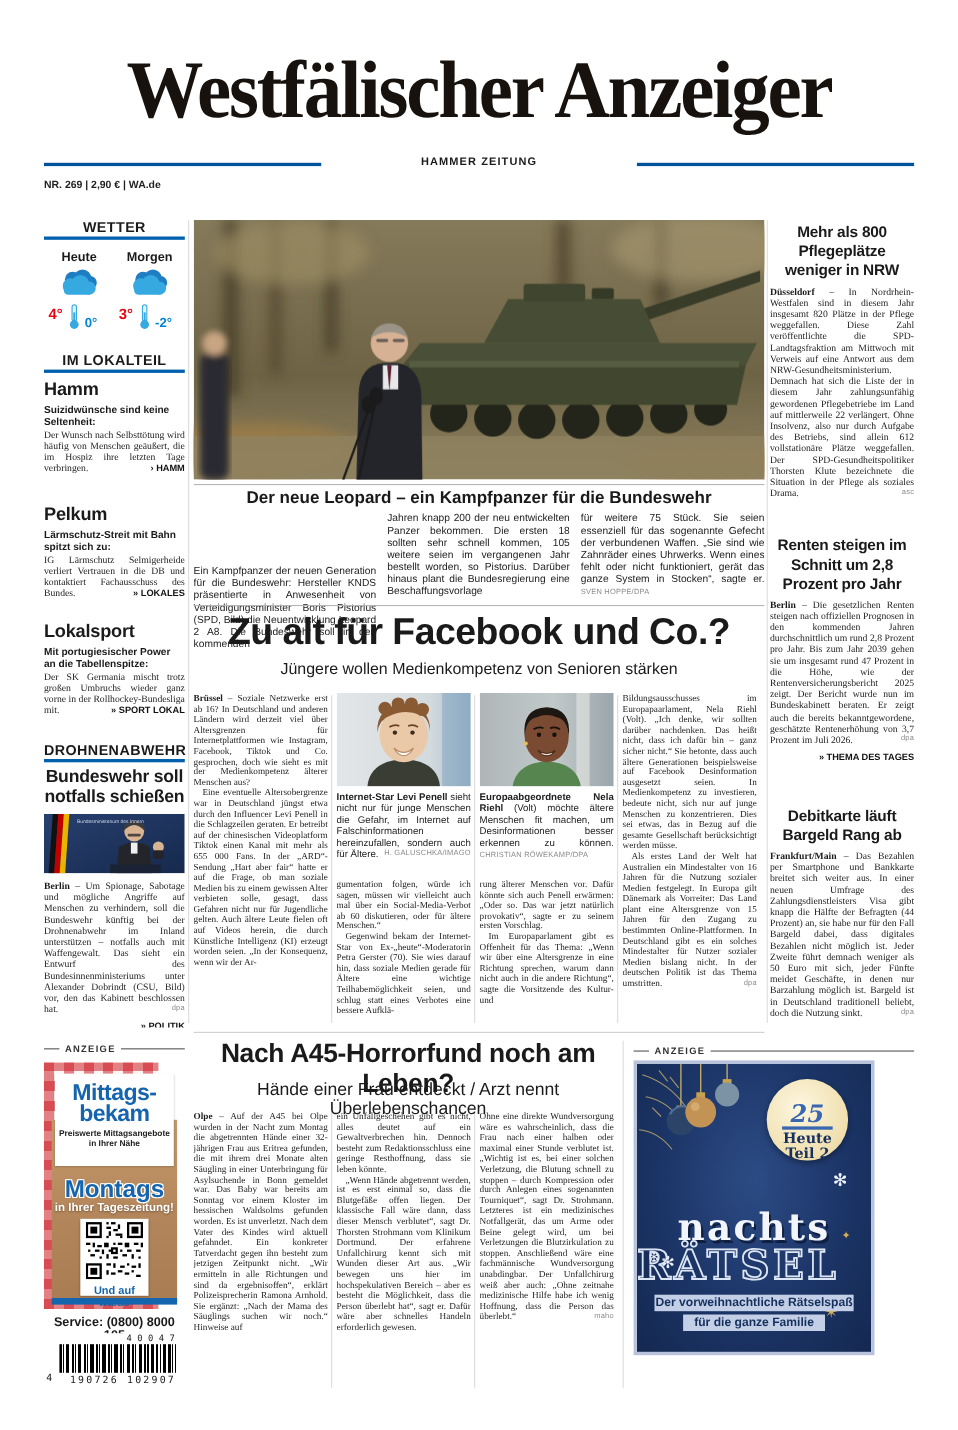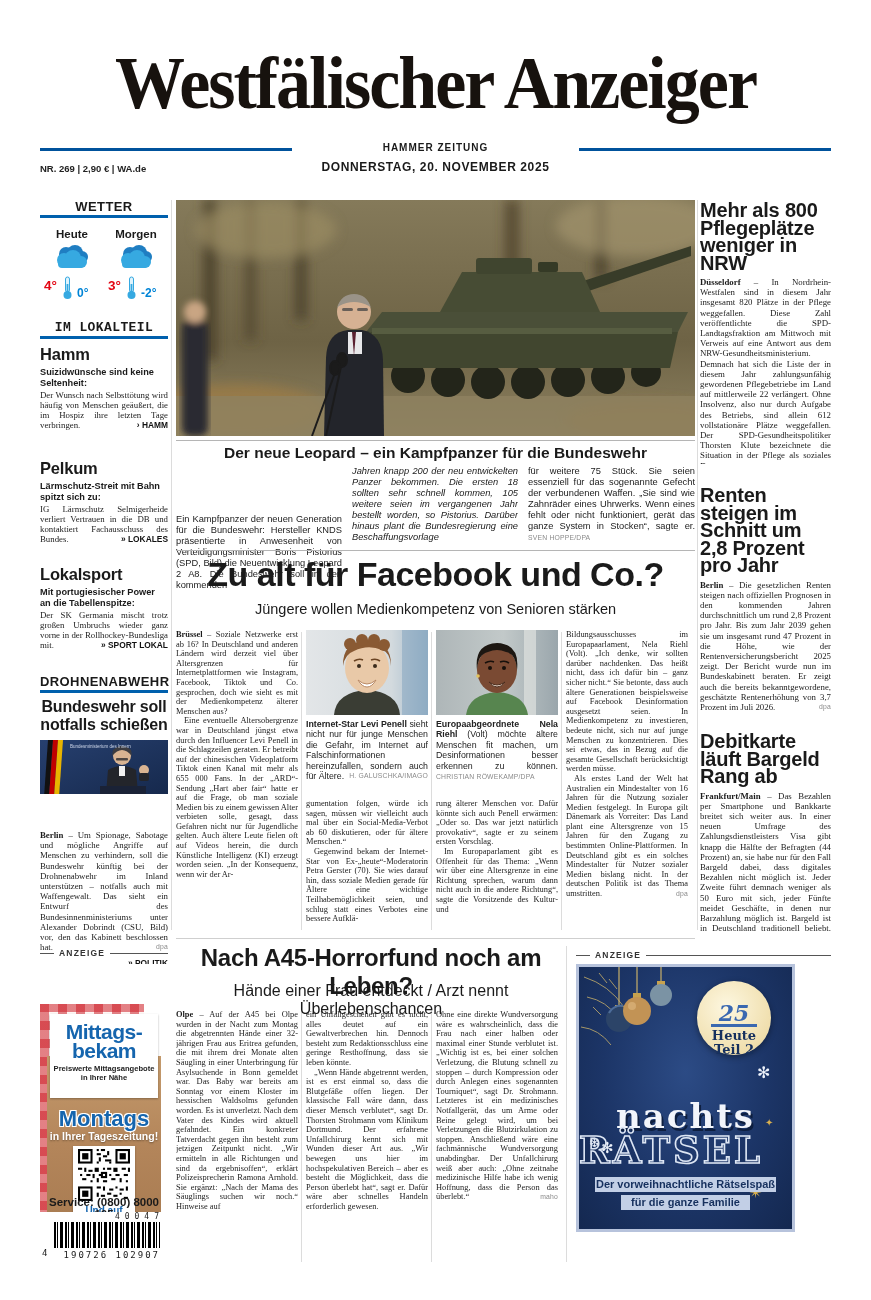--- a/index.html
+++ b/index.html
@@ -38,21 +38,21 @@
     font-size:9.3px;line-height:11px;text-align:justify;color:#222;}
   .main-hl{left:176px;top:554px;width:519px;text-align:center;font-weight:bold;
     font-size:34px;line-height:40px;letter-spacing:-.5px;}
   .main-sub{left:176px;top:601px;width:519px;text-align:center;font-size:14.5px;}
   .acol{width:122px;overflow:hidden;font-family:"Liberation Serif",serif;
     font-size:8.4px;line-height:9.6px;text-align:justify;color:#1c1c1c;}
   .acol p{margin:0;}
   .acol p.ind{text-indent:8px;}
   .pcap{width:122px;overflow:hidden;font-size:8.8px;line-height:10.4px;text-align:justify;color:#222;}
   .rc{left:700px;width:131px;}
-  .rc h3{margin:0 0 5px 0;font-size:20px;line-height:17.5px;letter-spacing:-.2px;}
+  .rc h3{margin:0 0 5px 0;text-align:center;font-size:14px;line-height:17.5px;letter-spacing:-.2px;}
   .rc .btxt{font-family:"Liberation Serif",serif;font-size:8.8px;line-height:10.2px;text-align:justify;margin:0;color:#1c1c1c;}
   .a45-hl{left:176px;top:944px;width:390px;text-align:center;font-weight:bold;font-size:24px;line-height:28px;letter-spacing:-.3px;}
   .a45-sub{left:176px;top:982px;width:390px;text-align:center;font-size:16px;}
   
   .adlabel{display:flex;align-items:center;gap:5px;font-weight:bold;font-size:8.5px;letter-spacing:1.2px;color:#333;}
   .adlabel .ln{height:1px;background:#555;}
   
   .gingham{background:
      repeating-linear-gradient(90deg, rgba(206,32,41,.55) 0 9px, rgba(255,255,255,0) 9px 18px),
      repeating-linear-gradient(0deg, rgba(206,32,41,.55) 0 9px, rgba(255,255,255,0) 9px 18px),
@@ -86,21 +86,20 @@
 </style>
 </head>
 <body>
 
 <div class="page">
 
   <div class="abs mast-title">Westfälischer Anzeiger</div>
   <div class="abs blue-line" style="left:40px;top:148px;width:252px;"></div>
   <div class="abs blue-line" style="left:579px;top:148px;width:252px;"></div>
   <div class="abs mast-edition">HAMMER ZEITUNG</div>
-  <div class="abs mast-date">DONNERSTAG, 20. NOVEMBER 2025</div>
   <div class="abs mast-issue">NR. 269 | 2,90 € | WA.de</div>
 
   <div class="abs rule-v" style="left:171px;top:200px;height:730px;"></div>
   <div class="abs rule-v" style="left:697px;top:200px;height:730px;"></div>
   <div class="abs rule-v" style="left:301px;top:632px;height:298px;"></div>
   <div class="abs rule-v" style="left:431px;top:632px;height:298px;"></div>
   <div class="abs rule-v" style="left:561px;top:632px;height:298px;"></div>
   <div class="abs rule-v" style="left:301px;top:1010px;height:252px;"></div>
   <div class="abs rule-v" style="left:431px;top:1010px;height:252px;"></div>
   <div class="abs rule-v" style="left:566px;top:946px;height:316px;"></div>
@@ -156,21 +155,21 @@
   <span class="abs wx-temp-hi" style="left:108px;top:278px;">3°</span>
   <span class="abs" style="left:126px;top:276px;">
     <svg width="11" height="24" viewBox="0 0 11 24">
         <rect x="3.5" y="1" width="4" height="15" rx="2" fill="#dff3fc" stroke="#36a9e1"></rect>
         <circle cx="5.5" cy="19" r="4" fill="#36a9e1"></circle>
         <rect x="4.6" y="8" width="1.8" height="10" fill="#36a9e1"></rect>
       </svg>
   </span>
   <span class="abs wx-temp-lo" style="left:141px;top:286px;">-2°</span>
 
-  <div class="abs colhead" style="left:40px;top:320px;font-family:Liberation Mono, monospace;">IM LOKALTEIL</div>
+  <div class="abs colhead" style="left:40px;top:320px;">IM LOKALTEIL</div>
   <div class="abs blue-rule" style="left:40px;top:336px;"></div>
 
   <div class="abs lc" style="top:346px;">
     <h2>Hamm</h2>
     <p class="lead">Suizidwünsche sind keine Seltenheit:</p>
     <p class="ltext"><span>Der Wunsch nach Selbsttötung wird häufig von Menschen geäußert, die im Hospiz ihre letzten Tage verbringen.</span>
       <span class="ref">› HAMM</span></p>
   </div>
 
   <div class="abs lc" style="top:460px;">
@@ -210,21 +209,21 @@
       <rect x="76" y="18" width="12" height="2.4" rx="1" fill="#2b2b2e" opacity=".8"></rect>
       <path d="M66 54 L68 30 q14 -8 28 0 L98 54 Z" fill="#23252b"></path>
       <rect x="79" y="26" width="6" height="10" fill="#f0f0f0"></rect>
       <circle cx="104" cy="30" r="5" fill="#d9b492"></circle>
       <rect x="99" y="33" width="10" height="8" rx="2" fill="#23252b"></rect>
       <rect x="60" y="46" width="46" height="8" fill="#1a2236"></rect>
     </svg>
     <div class="abs" style="left:30px;top:4px;width:70px;color:#cfd8ea;font-size:4.5px;line-height:5.5px;">Bundesministerium des Innern</div>
   </div>
 
-  <div class="abs lc clip" style="top:800px;height:134px;margin-top:30px;">
+  <div class="abs lc clip" style="top:800px;height:134px;">
     <p class="ltext"><b class="dl">Berlin</b>
       <span>– Um Spionage, Sabotage und mögliche Angriffe auf Menschen zu verhindern, soll die Bundeswehr künftig bei der Drohnenabwehr im Inland unterstützen – notfalls auch mit Waffengewalt. Das sieht ein Entwurf des Bundesinnenministeriums unter Alexander Dobrindt (CSU, Bild) vor, den das Kabinett beschlossen hat.</span>
       <span class="cred">dpa</span></p>
     <div style="text-align:right;"><span class="ref" style="float:none;">» POLITIK</span></div>
   </div>
 
   <div class="abs" style="left:176px;top:200px;width:519px;height:236px;overflow:hidden;">
     <svg width="519" height="236" viewBox="0 0 519 236">
       <defs>
         <linearGradient id="forest" x1="0" y1="0" x2="0" y2="1">
@@ -291,21 +290,21 @@
           <line x1="136" y1="236" x2="160" y2="170"></line>
         <ellipse cx="166" cy="160" rx="5" ry="7"></ellipse>
           <ellipse cx="159" cy="168" rx="5" ry="7"></ellipse>
       </g>
     </svg>
   </div>
 
   <div class="abs rule-h" style="left:176px;top:440px;width:519px;"></div>
   <div class="abs cap-title">Der neue Leopard – ein Kampfpanzer für die Bundeswehr</div>
   <div class="abs capcol" style="left:176px;margin-top:48px;">Ein Kampfpanzer der neuen Generation für die Bundeswehr: Hersteller KNDS präsentierte in Anwesenheit von Verteidigungsminister Boris Pistorius (SPD, Bild) die Neuentwicklung Leopard 2 A8. Die Bundeswehr soll in den kommenden</div>
-  <div class="abs capcol" style="left:352px;font-style:italic;">Jahren knapp 200 der neu entwickelten Panzer bekommen. Die ersten 18 sollten sehr schnell kommen, 105 weitere seien im vergangenen Jahr bestellt worden, so Pistorius. Darüber hinaus plant die Bundesregierung eine Beschaffungsvorlage</div>
+  <div class="abs capcol" style="left:352px;">Jahren knapp 200 der neu entwickelten Panzer bekommen. Die ersten 18 sollten sehr schnell kommen, 105 weitere seien im vergangenen Jahr bestellt worden, so Pistorius. Darüber hinaus plant die Bundesregierung eine Beschaffungsvorlage</div>
   <div class="abs capcol" style="left:528px;width:167px;">
     <span>für weitere 75 Stück. Sie seien essenziell für das sogenannte Gefecht der verbundenen Waffen. „Sie sind wie Zahnräder eines Uhrwerks. Wenn eines fehlt oder nicht funktioniert, gerät das ganze System in Stocken“, sagte er.</span>
     <span class="cred" style="float:none;">SVEN HOPPE/DPA</span>
   </div>
   <div class="abs rule-h" style="left:176px;top:550px;width:519px;"></div>
 
   <div class="abs main-hl">Zu alt für Facebook und Co.?</div>
   <div class="abs main-sub">Jüngere wollen Medienkompetenz von Senioren stärken</div>
 
   <div class="abs acol" style="left:176px;top:630px;height:302px;">
@@ -421,21 +420,21 @@
     <p><span>Ohne eine direkte Wundversorgung wäre es wahrscheinlich, dass die Frau nach einer halben oder maximal einer Stunde verblutet ist. „Wichtig ist es, bei einer solchen Verletzung, die Blutung schnell zu stoppen – durch Kompression oder durch Anlegen eines sogenannten Tourniquet“, sagt Dr. Strohmann. Letzteres ist ein medizinisches Notfallgerät, das um Arme oder Beine gelegt wird, um bei Verletzungen die Blutzirkulation zu stoppen. Anschließend wäre eine fachmännische Wundversorgung unabdingbar. Der Unfallchirurg weiß aber auch: „Ohne zeitnahe medizinische Hilfe habe ich wenig Hoffnung, dass die Person das überlebt.“</span>
       <span class="cred">maho</span></p>
   </div>
 
   <div class="abs adlabel" style="left:40px;top:948px;width:128px;">
     <span class="ln" style="width:14px;"></span>
     <span>ANZEIGE</span>
     <span class="ln" style="flex:1;"></span>
   </div>
 
-  <div class="abs gingham" style="left:40px;top:1004px;width:104px;height:224px;">
+  <div class="abs gingham" style="left:40px;top:966px;width:104px;height:224px;">
     <div class="abs wood" style="left:7px;top:52px;width:114px;height:166px;"></div>
     <div class="abs adcard" style="left:10px;top:10px;width:108px;height:84px;">
       <div class="mt-title" style="margin-top:8px;">Mittags-</div>
       <div class="mt-title">bekam</div>
       <div class="mt-sub" style="margin-top:5px;">Preiswerte Mittagsangebote</div>
       <div class="mt-sub">in Ihrer Nähe</div>
     </div>
     <div class="abs mt-montags" style="left:0;top:102px;width:128px;text-align:center;">Montags</div>
     <div class="abs mt-tz" style="left:0;top:126px;width:128px;text-align:center;">in Ihrer Tageszeitung!</div>
     <div class="abs adcard" style="left:33px;top:142px;width:62px;height:70px;">

